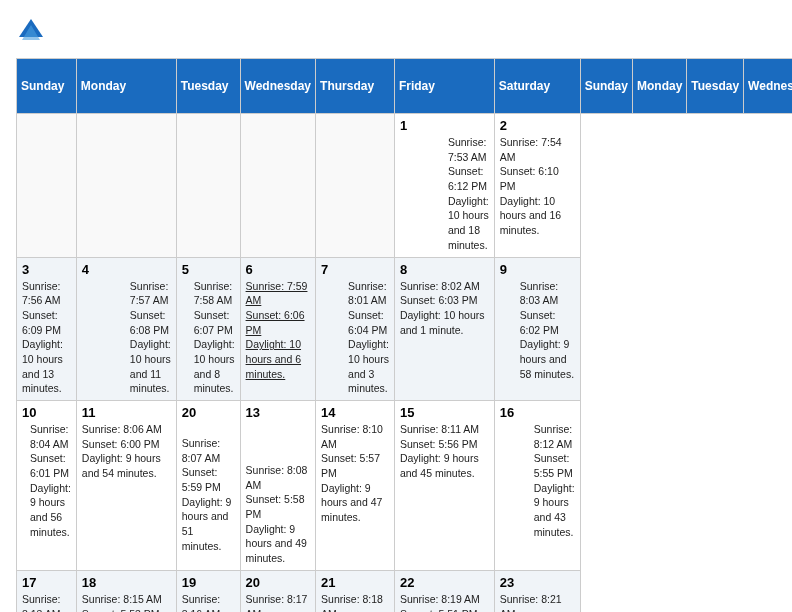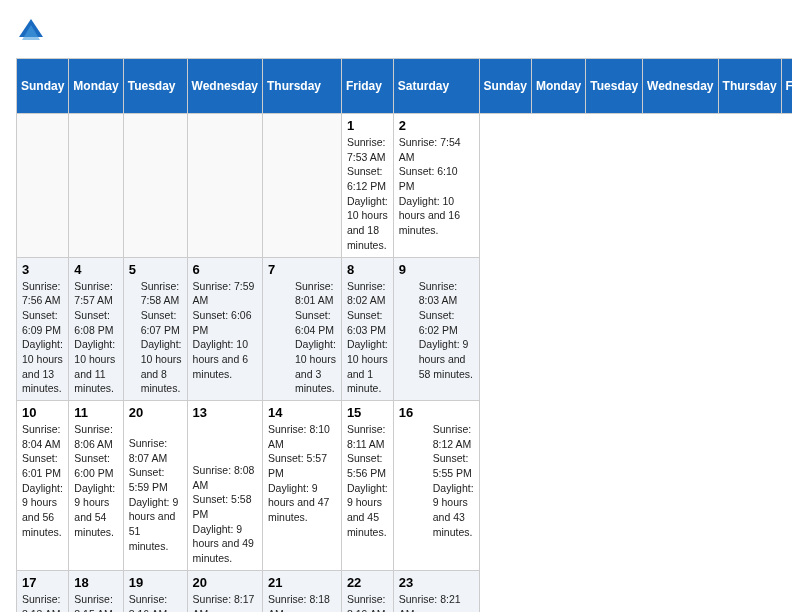--- a/index.html
+++ b/index.html
@@ -124,53 +124,53 @@
   </thead>
   <tbody id="calendar-body">
   <tr>
         <td class="empty-cell"></td>
         <td class="empty-cell"></td>
         <td class="empty-cell"></td>
         <td class="empty-cell"></td>
         <td class="empty-cell"></td>
         <td>
           <span class="day-num">1</span>
-          <div class="day-info" style="white-space: pre-line;">Sunrise: 7:53 AM
+          <div class="day-info" style="white-space: pre-line; margin-left: 48px;">Sunrise: 7:53 AM
 Sunset: 6:12 PM
 Daylight: 10 hours and 18 minutes.</div>
         </td>
         <td>
           <span class="day-num">2</span>
           <div class="day-info" style="white-space: pre-line;">Sunrise: 7:54 AM
 Sunset: 6:10 PM
 Daylight: 10 hours and 16 minutes.</div>
         </td>
       </tr>
       <tr>
         <td>
           <span class="day-num">3</span>
           <div class="day-info" style="white-space: pre-line;">Sunrise: 7:56 AM
 Sunset: 6:09 PM
 Daylight: 10 hours and 13 minutes.</div>
         </td>
         <td>
           <span class="day-num">4</span>
-          <div class="day-info" style="white-space: pre-line;">Sunrise: 7:57 AM
+          <div class="day-info" style="white-space: pre-line; margin-left: 48px;">Sunrise: 7:57 AM
 Sunset: 6:08 PM
 Daylight: 10 hours and 11 minutes.</div>
         </td>
         <td>
           <span class="day-num">5</span>
           <div class="day-info" style="white-space: pre-line; margin-left: 12px;">Sunrise: 7:58 AM
 Sunset: 6:07 PM
 Daylight: 10 hours and 8 minutes.</div>
         </td>
         <td>
           <span class="day-num">6</span>
-          <div class="day-info" style="white-space: pre-line;">Sunrise: 7:59 AM
+          <div class="day-info" style="white-space: pre-line; text-decoration: underline;">Sunrise: 7:59 AM
 Sunset: 6:06 PM
 Daylight: 10 hours and 6 minutes.</div>
         </td>
         <td>
           <span class="day-num">7</span>
           <div class="day-info" style="white-space: pre-line; margin-left: 27px;">Sunrise: 8:01 AM
 Sunset: 6:04 PM
 Daylight: 10 hours and 3 minutes.</div>
         </td>
         <td>
@@ -182,21 +182,21 @@
         <td>
           <span class="day-num">9</span>
           <div class="day-info" style="white-space: pre-line; margin-left: 20px;">Sunrise: 8:03 AM
 Sunset: 6:02 PM
 Daylight: 9 hours and 58 minutes.</div>
         </td>
       </tr>
       <tr>
         <td>
           <span class="day-num">10</span>
-          <div class="day-info" style="white-space: pre-line;">Sunrise: 8:04 AM
+          <div class="day-info" style="white-space: pre-line; margin-left: 8px;">Sunrise: 8:04 AM
 Sunset: 6:01 PM
 Daylight: 9 hours and 56 minutes.</div>
         </td>
         <td>
           <span class="day-num">11</span>
           <div class="day-info" style="white-space: pre-line;">Sunrise: 8:06 AM
 Sunset: 6:00 PM
 Daylight: 9 hours and 54 minutes.</div>
         </td>
         <td>

